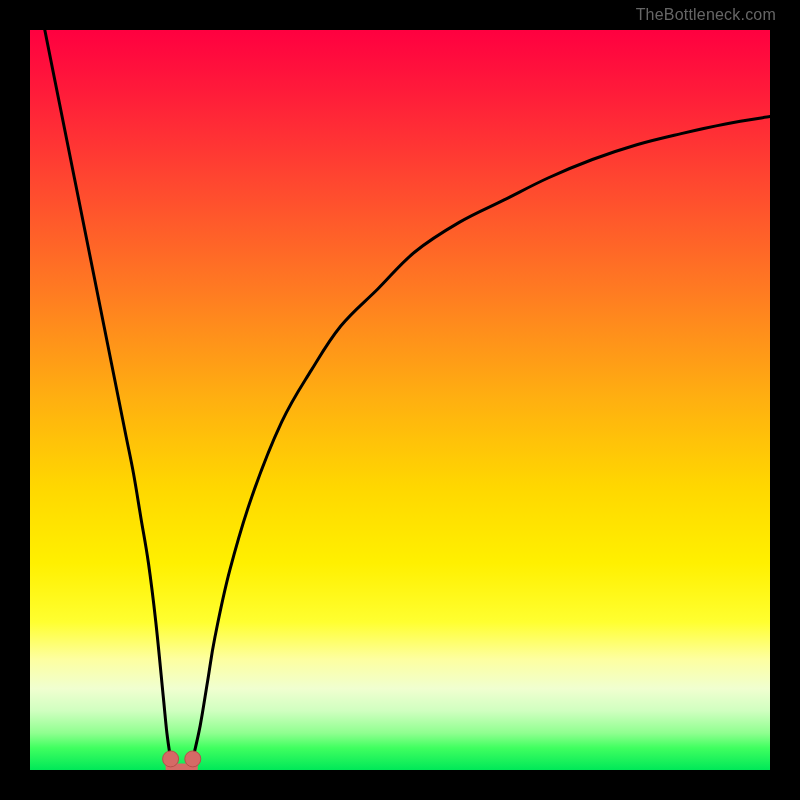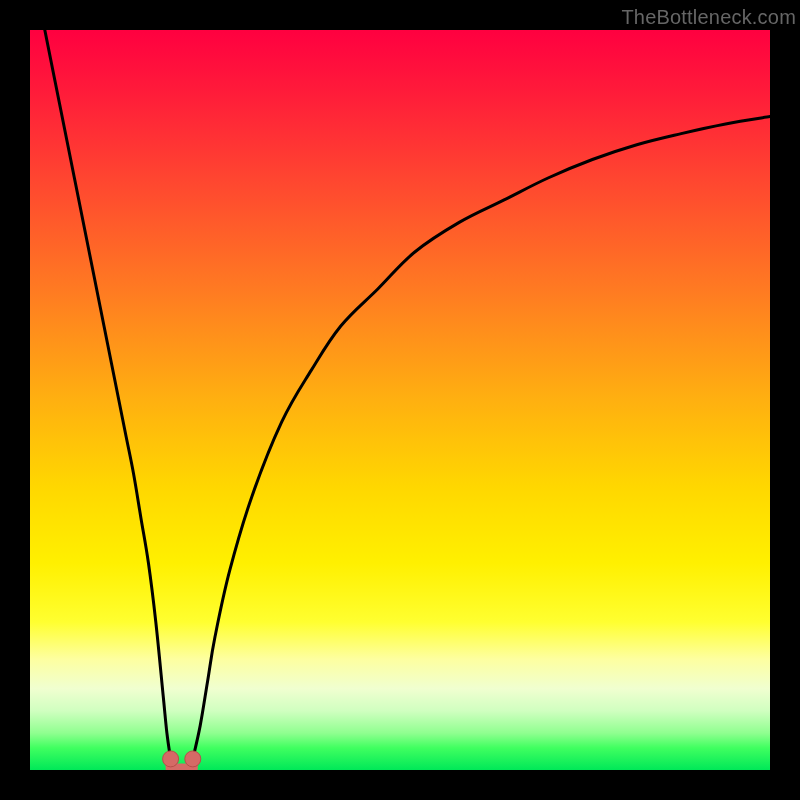--- a/index.html
+++ b/index.html
@@ -53,23 +53,23 @@
   .curve-svg {
     position: absolute;
     left: 0;
     top: 0;
     width: 740px;
     height: 740px;
   }
   .attribution {
     position: absolute;
     top: 6px;
-    right: 4px;
+    right: 24px;
     color: #666666;
-    font-size: 20px;
+    font-size: 16px;
     font-weight: 500;
     letter-spacing: 0.2px;
   }
 </style>
 </head>
 <body>
 
 <div class="frame">
 
   <div class="plot-area">

